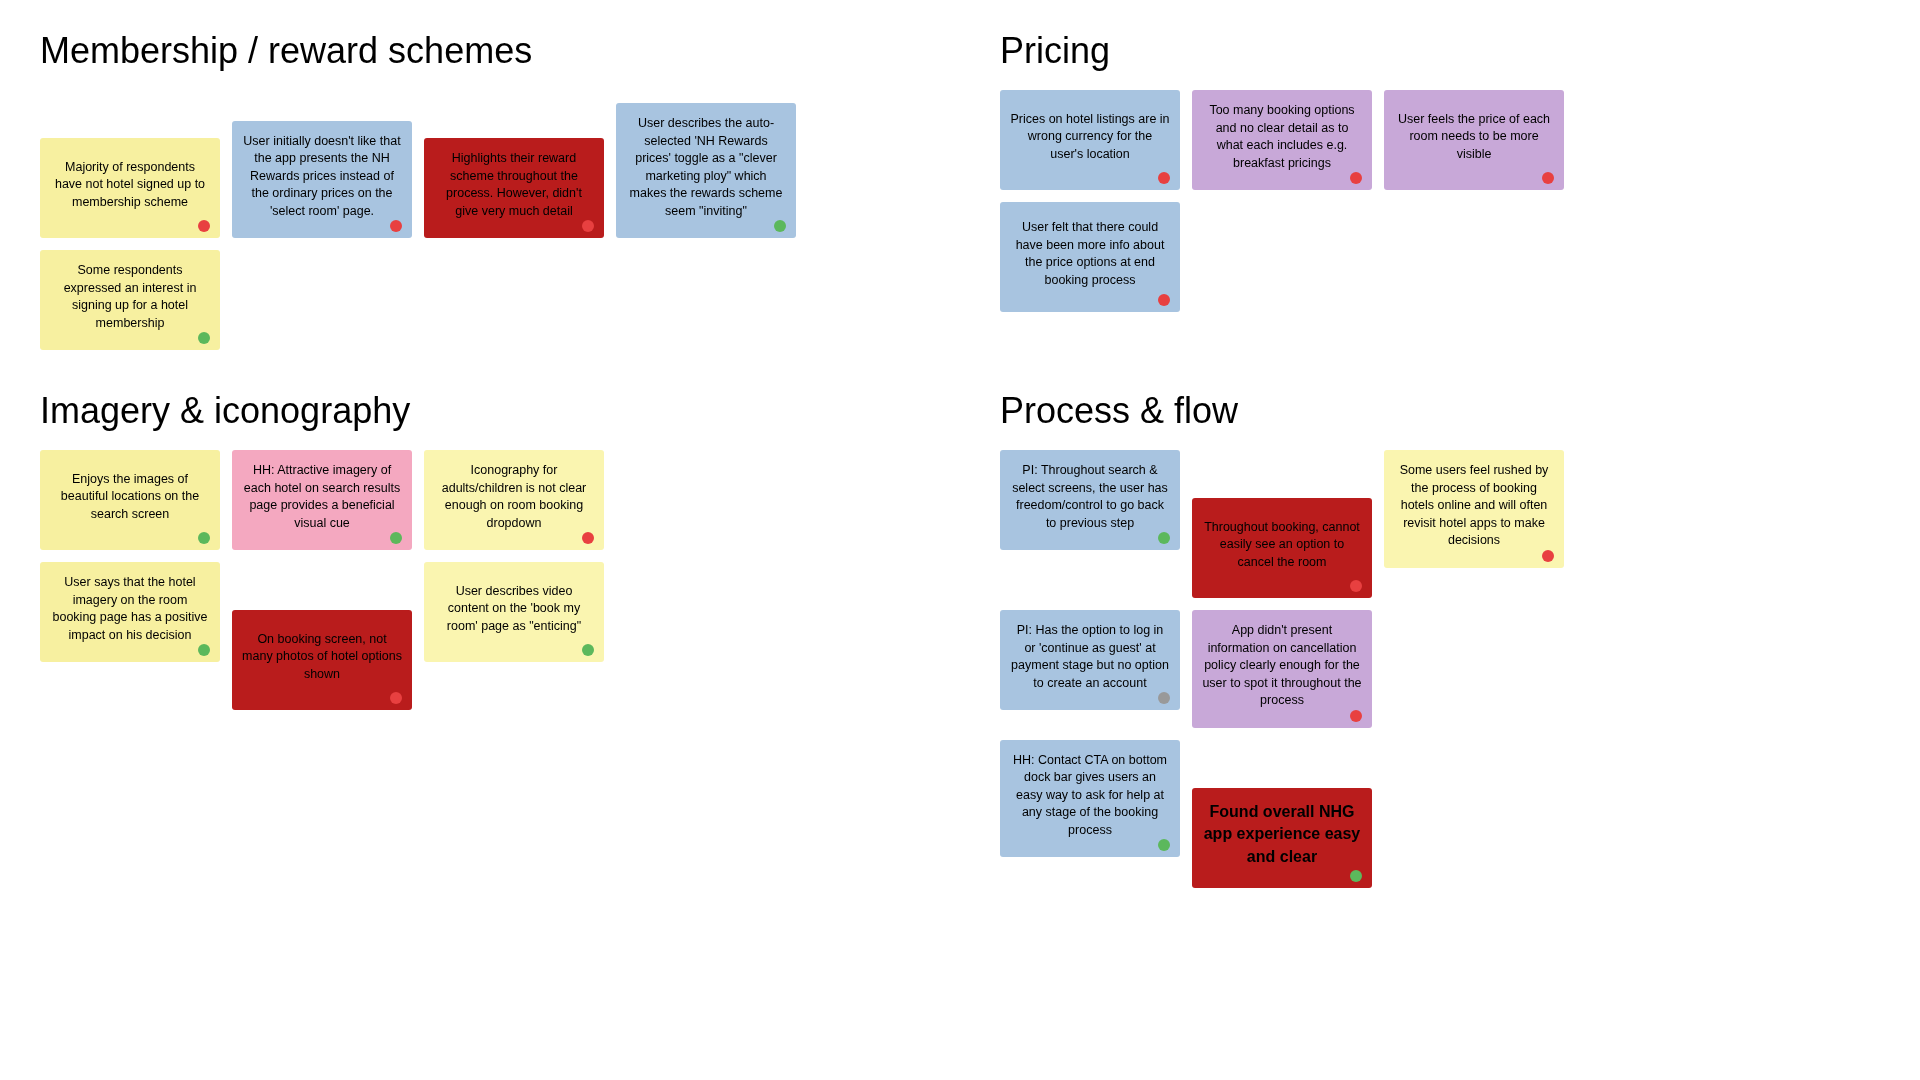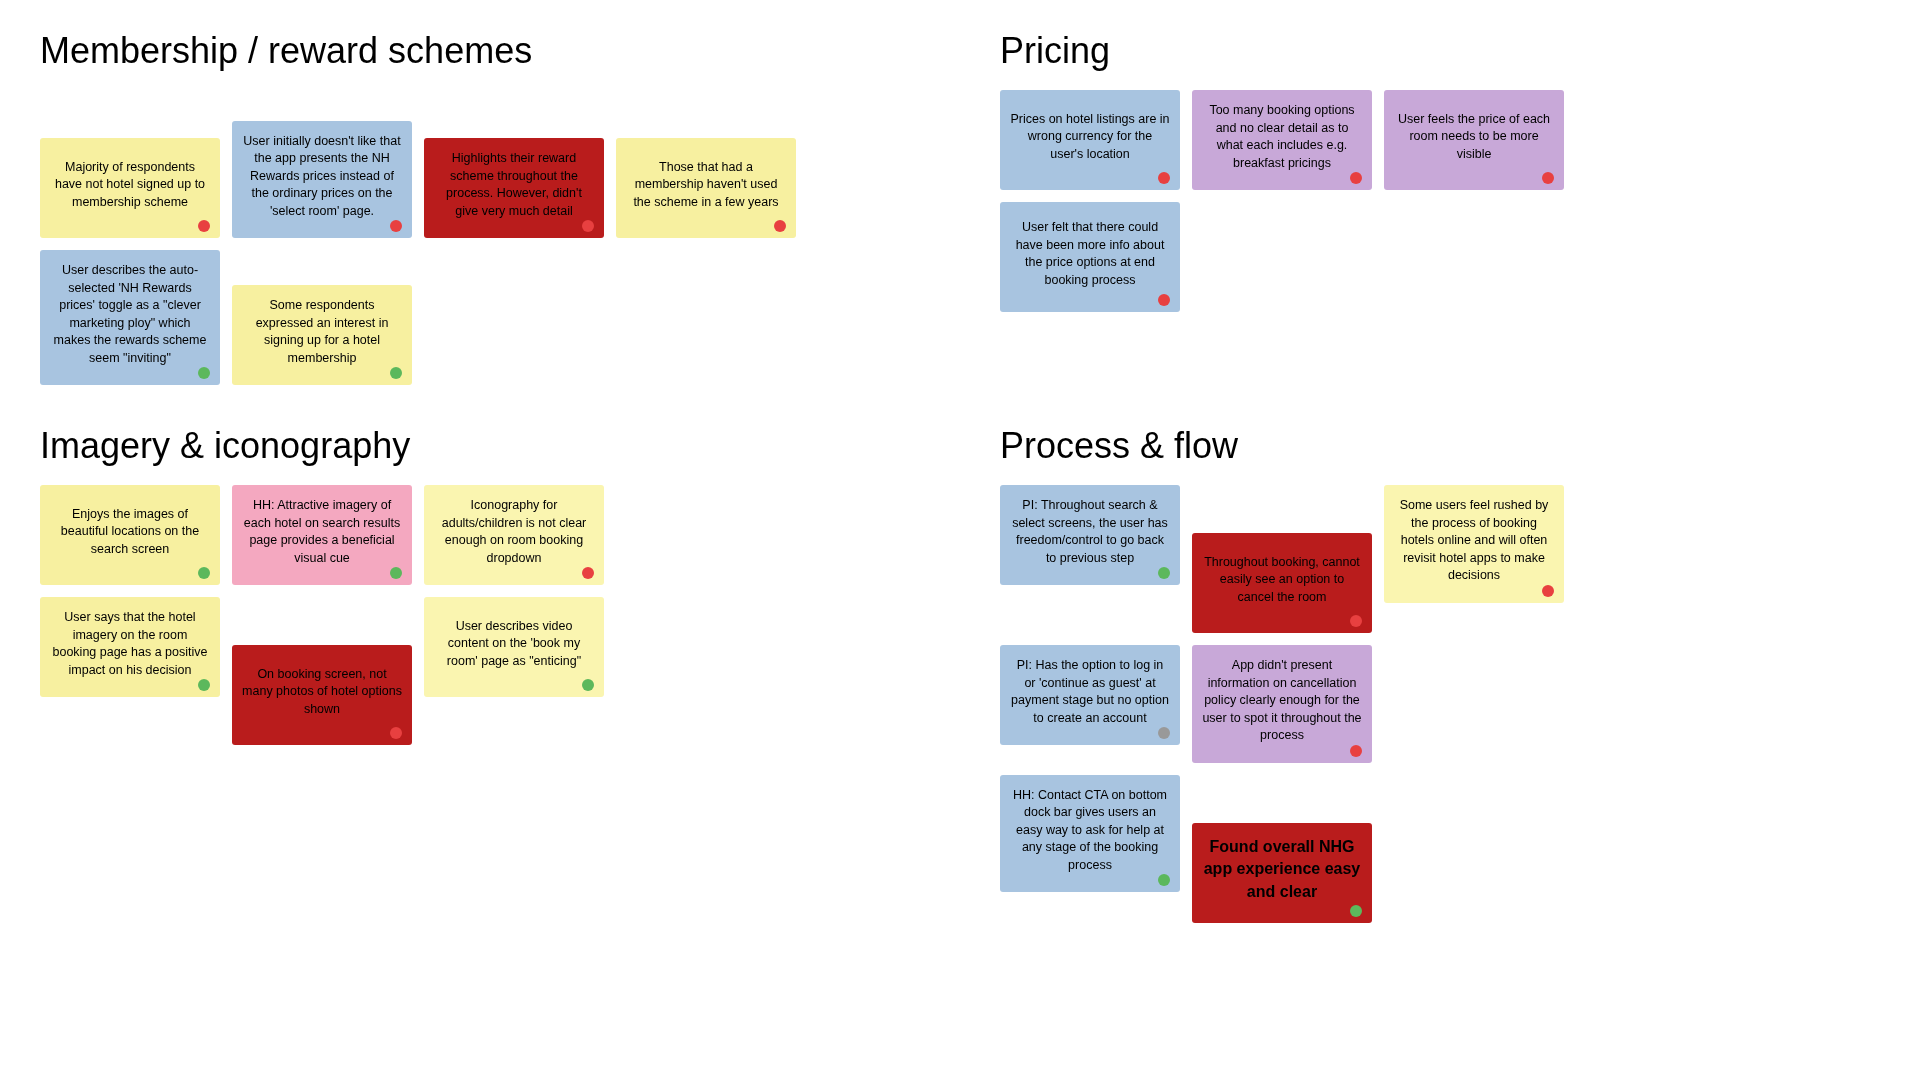--- a/index.html
+++ b/index.html
@@ -86,24 +86,20 @@
       </div>
       <div class="sticky blue">
         <span>User initially doesn't like that the app presents the NH Rewards prices instead of the ordinary prices on the 'select room' page.</span>
         <span class="dot dot-red"></span>
       </div>
       <div class="sticky teal">
         <span>Highlights their reward scheme throughout the process. However, didn't give very much detail</span>
         <span class="dot dot-red"></span>
       </div>
 
-      <div class="sticky yellow">
-        <span>Those that had a membership haven't used the scheme in a few years</span>
-        <span class="dot dot-red"></span>
-      </div>
       <div class="sticky blue">
         <span>User describes the auto-selected 'NH Rewards prices' toggle as a "clever marketing ploy" which makes the rewards scheme seem "inviting"</span>
         <span class="dot dot-green"></span>
       </div>
 
       <div class="sticky yellow" style="margin-top:0;">
         <span>Some respondents expressed an interest in signing up for a hotel membership</span>
         <span class="dot dot-green"></span>
       </div>
     </div>

